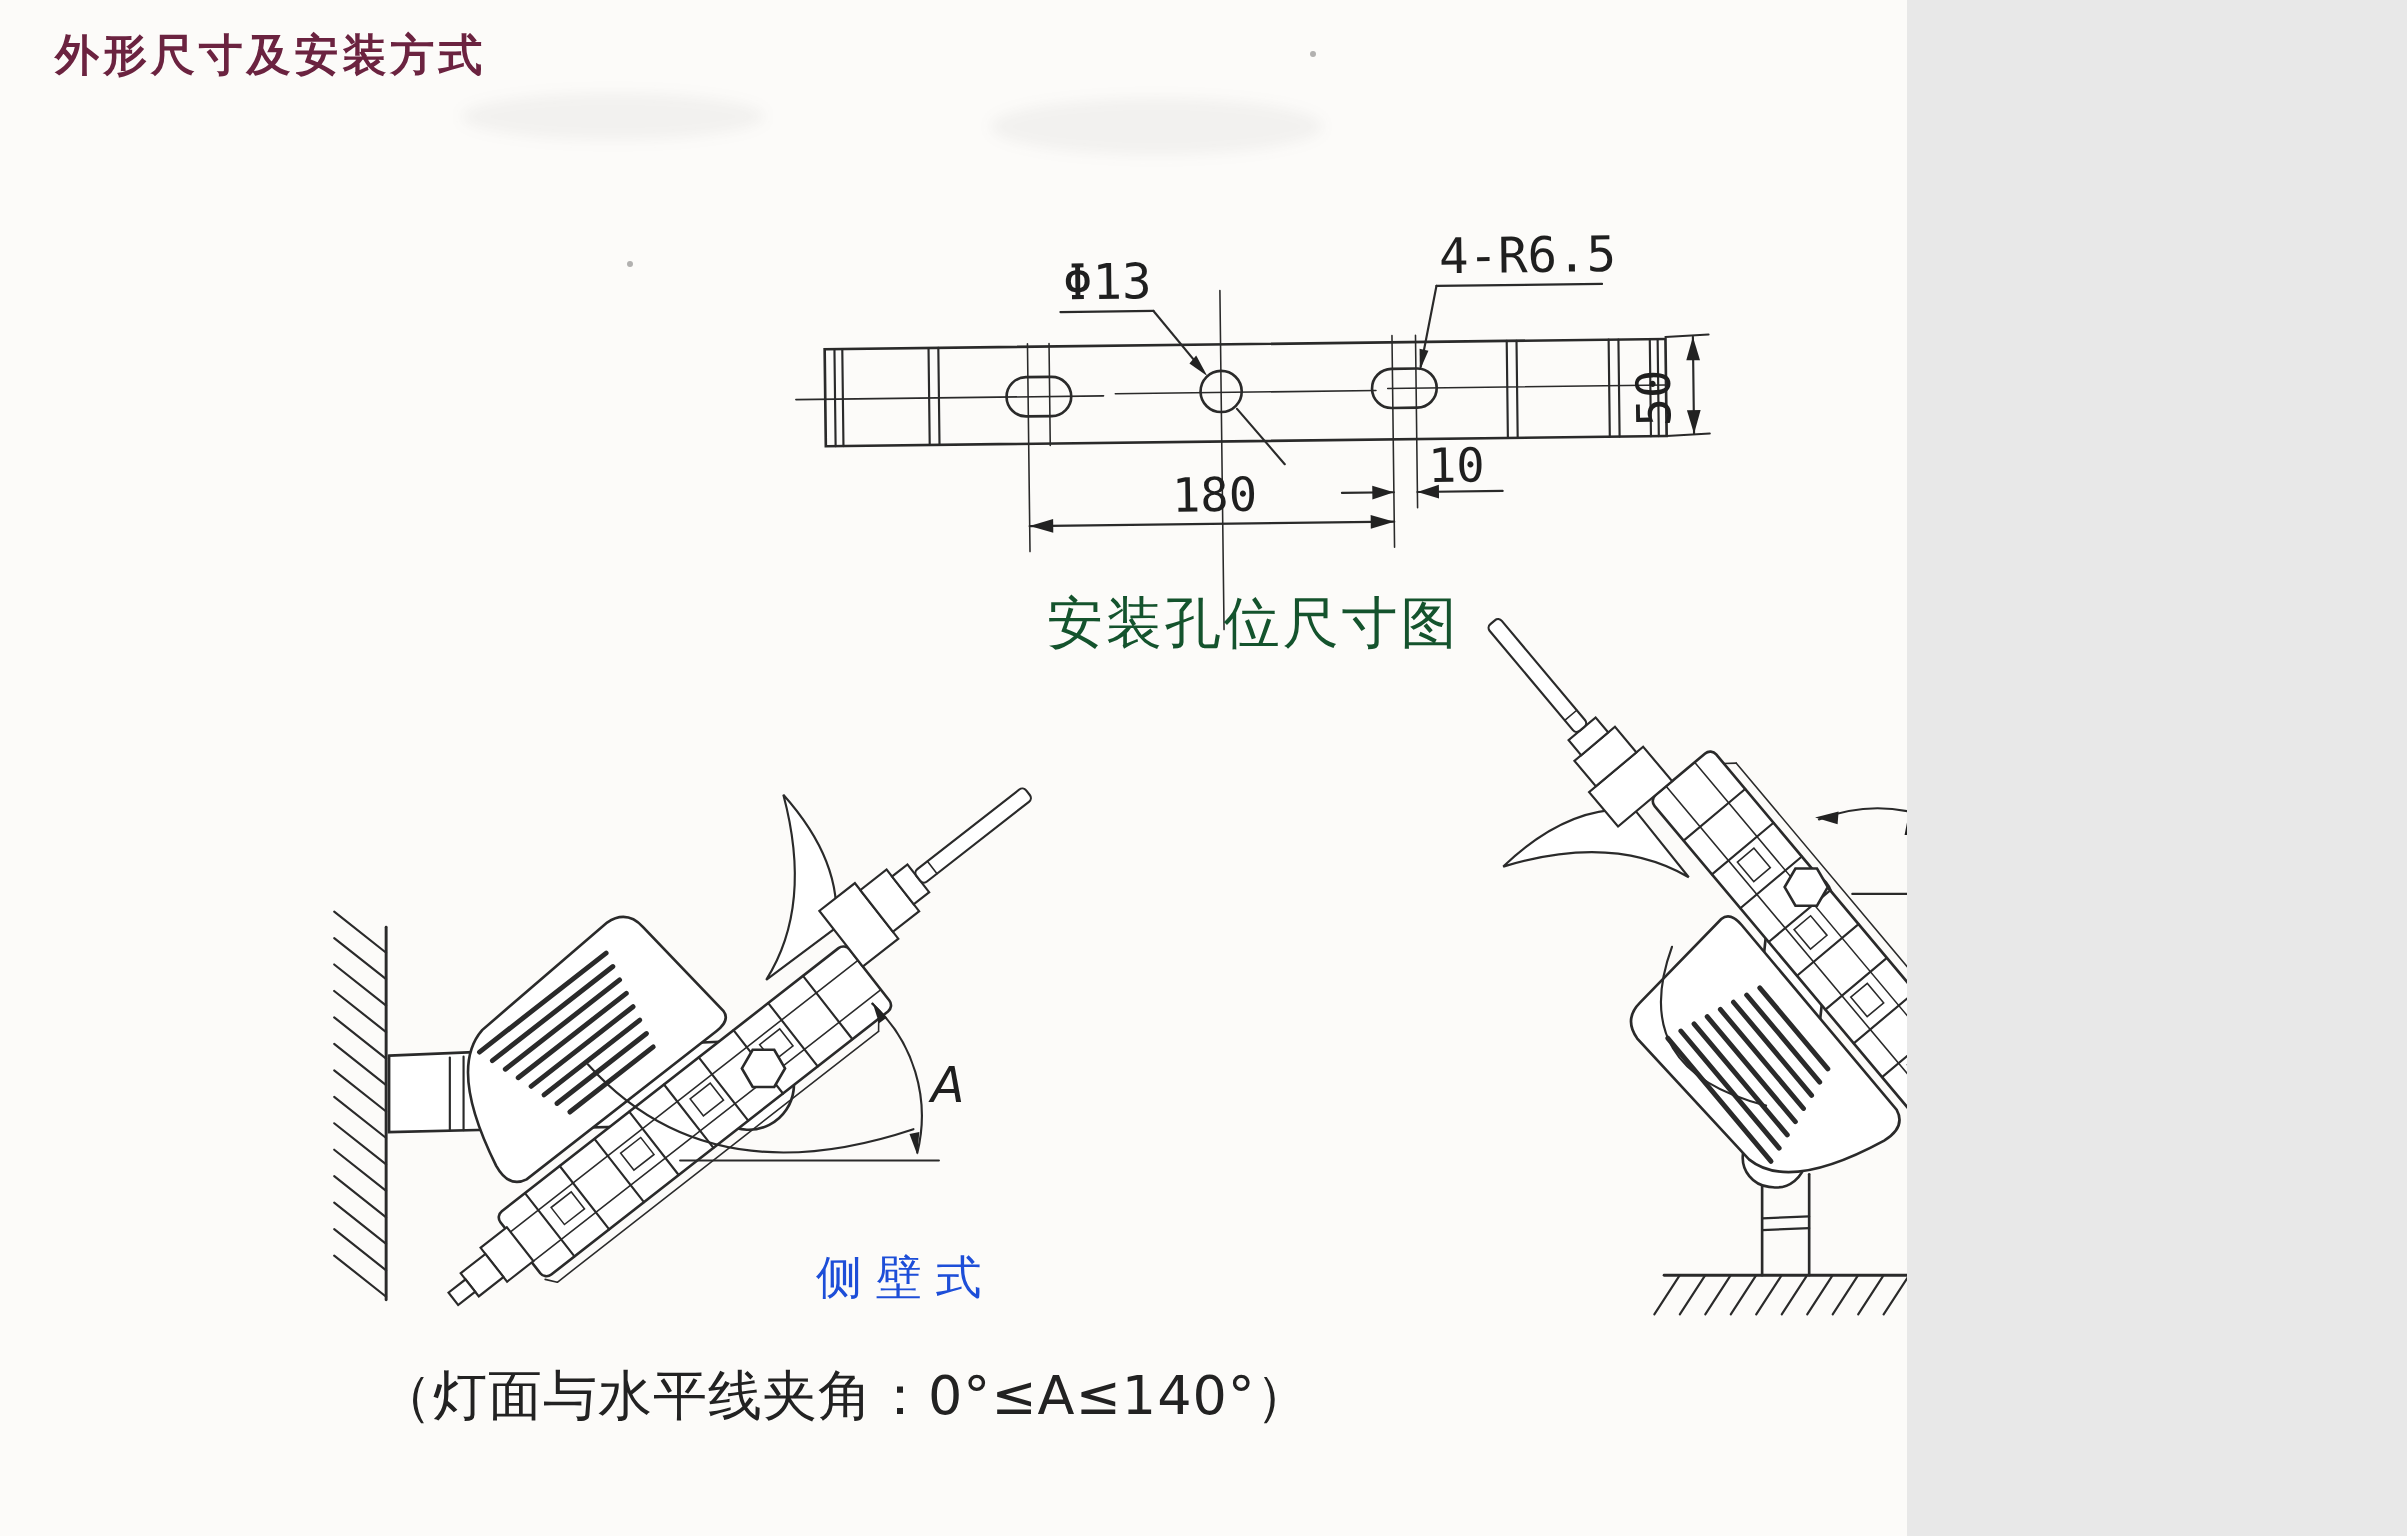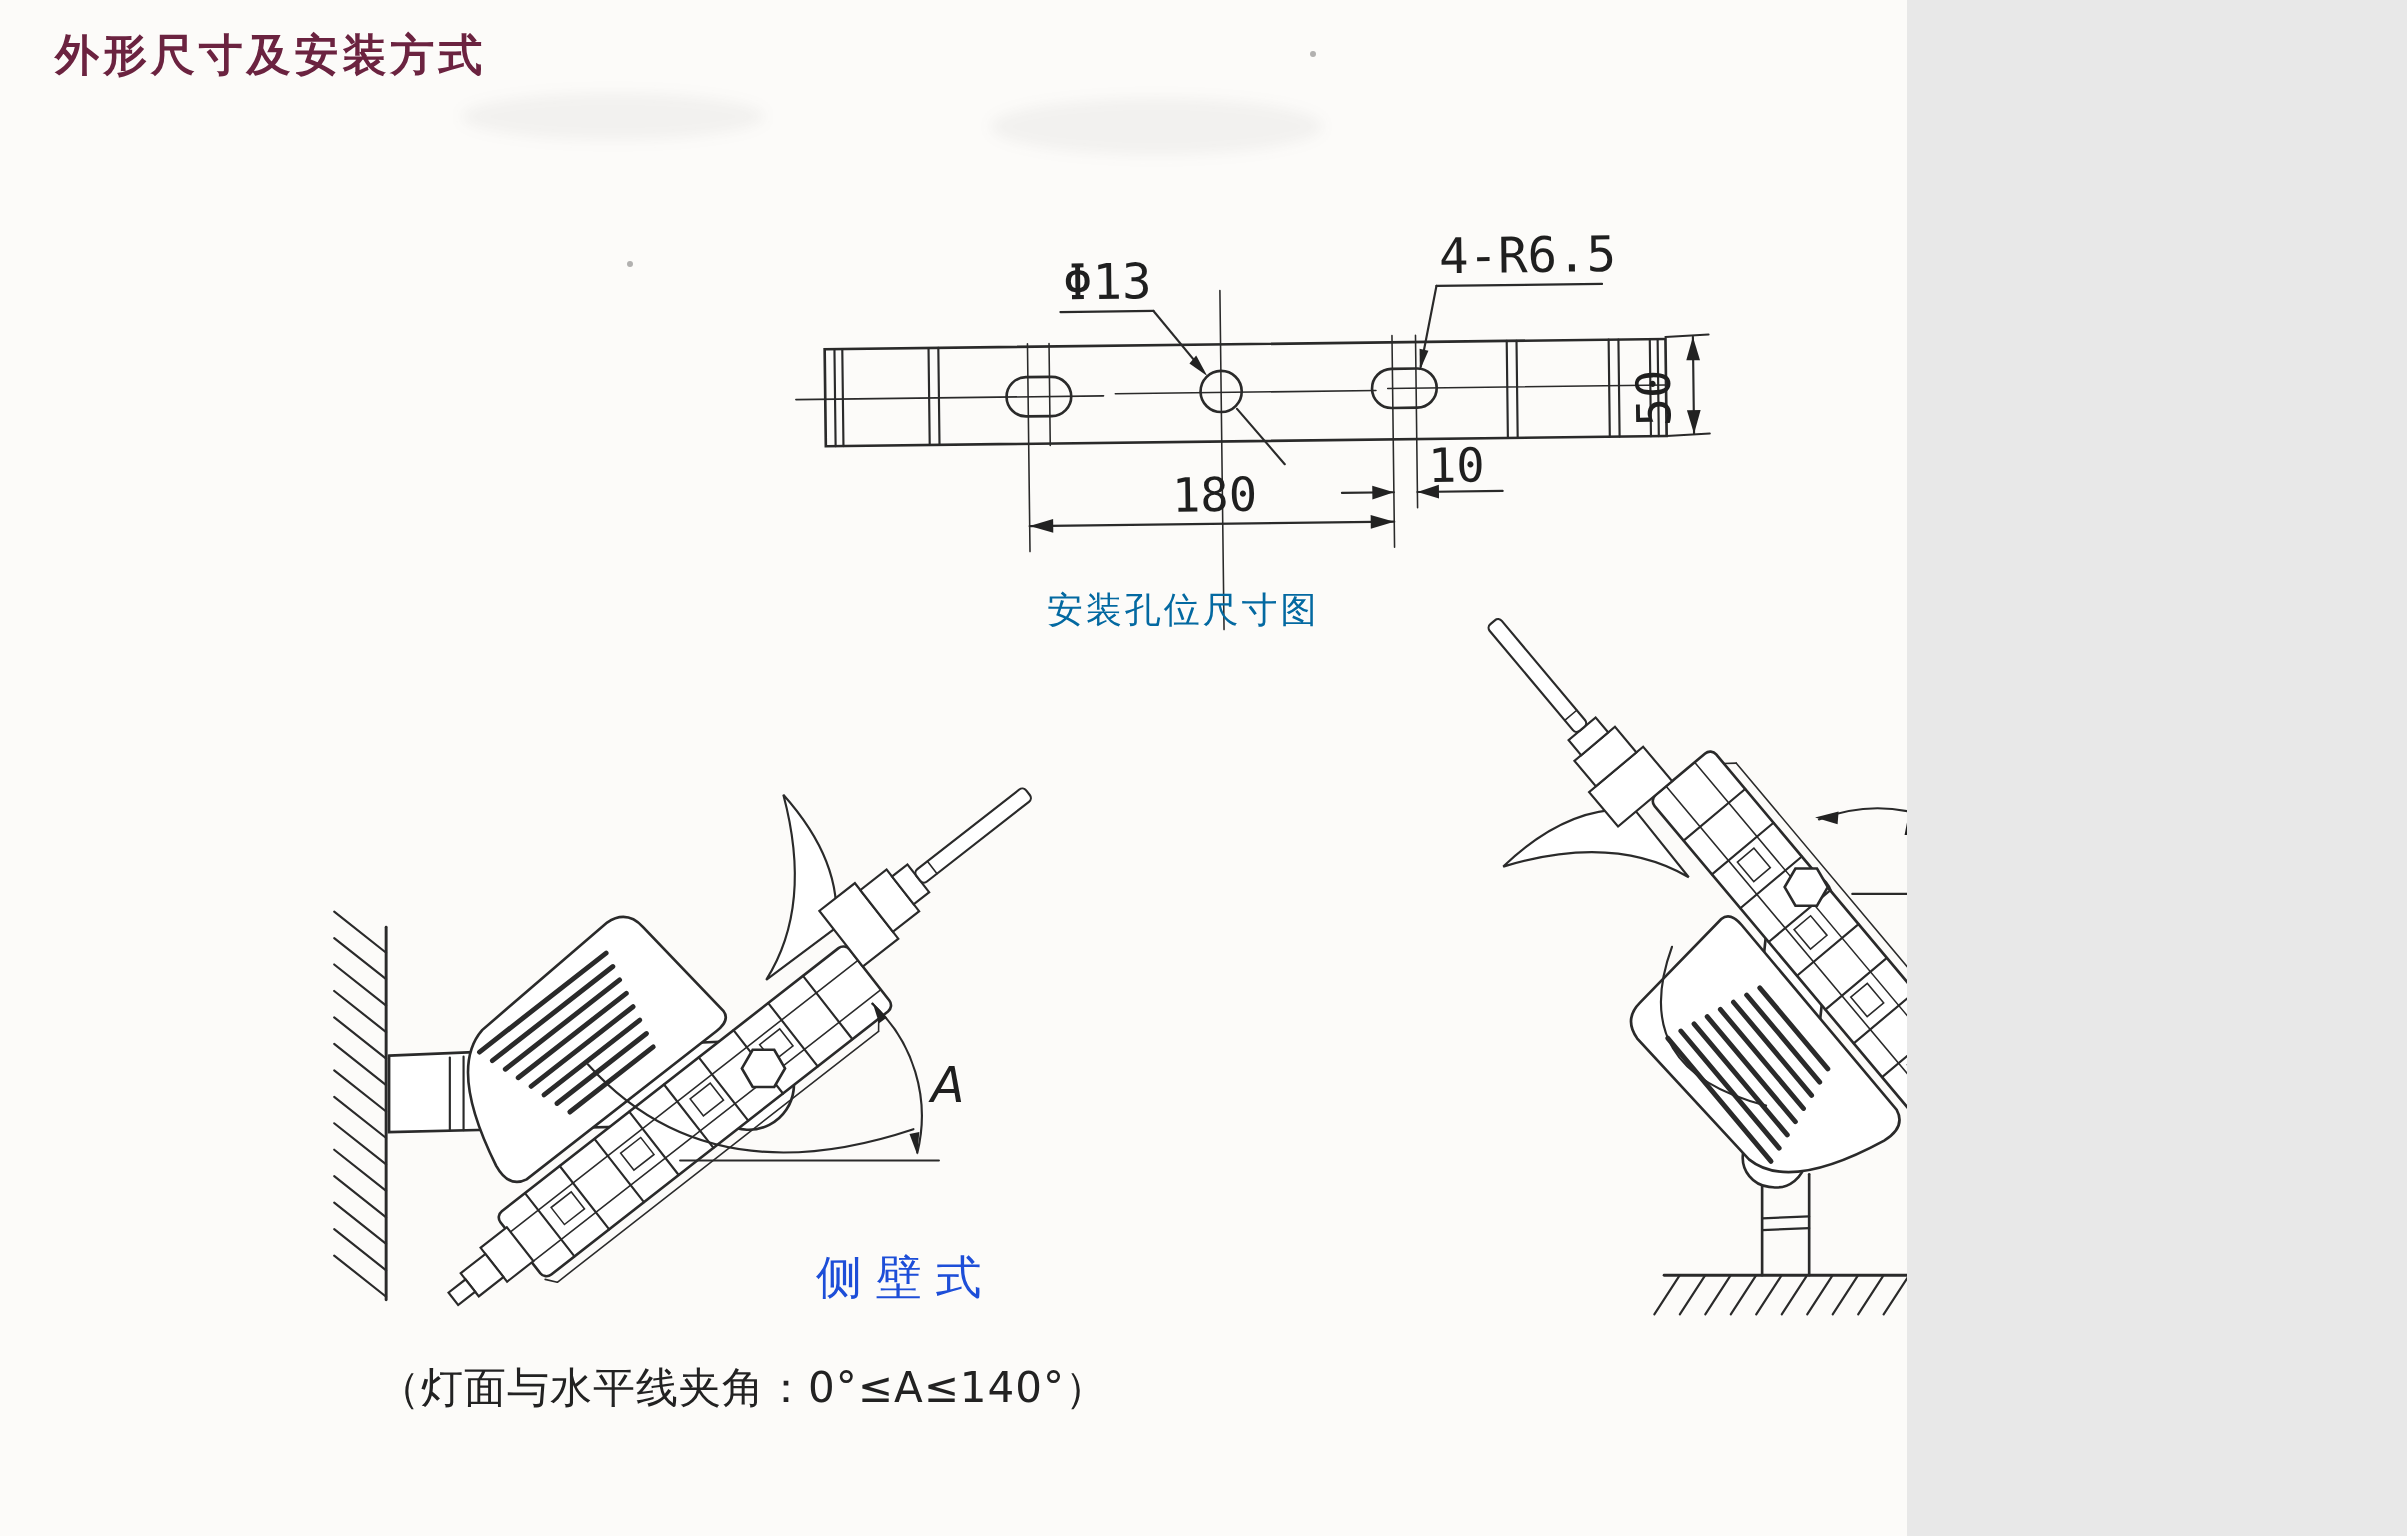--- a/index.html
+++ b/index.html
@@ -6,23 +6,23 @@
   .page{
     position:relative;width:1907px;height:1537px;overflow:hidden;
     background:#fcfbf9;
     font-family:"DejaVu Sans", sans-serif;color:#2a2a2a;
   }
   .abs{position:absolute;}
   .title{
     font-size:44px;font-weight:bold;letter-spacing:3.9px;color:#6b2340;
     font-family:"DejaVu Sans", sans-serif;white-space:nowrap;
   }
-  .cncap{font-size:36px;letter-spacing:2.9px;color:#0369a1;white-space:nowrap;font-family:Liberation Serif, serif;}
+  .cncap{font-size:56px;letter-spacing:2.9px;color:#14532d;white-space:nowrap;font-family:Liberation Serif, serif;}
   .cncap-sp{font-size:46px;letter-spacing:13.7px;color:#1d4ed8;white-space:nowrap;}
-  .note{font-size:42px;letter-spacing:1px;color:#222;white-space:nowrap;
+  .note{font-size:54px;letter-spacing:1px;color:#222;white-space:nowrap;
         font-family:"DejaVu Sans","DejaVu Sans Mono",sans-serif;}
   svg.art{position:absolute;left:0;top:0;}
   svg .s{stroke:#2a2a2a;fill:none;stroke-linecap:round;}
   svg .sf{stroke:#2a2a2a;fill:#ffffff;}
   svg .thin{stroke-width:1.6;}
   svg .mid{stroke-width:2.2;}
   svg .main{stroke-width:2.7;}
   svg .arrow{fill:#222;stroke:none;}
   svg text{stroke:none;fill:#1f1f1f;}
   svg .dim{font-family:"DejaVu Sans Mono", monospace;font-size:48px;}

